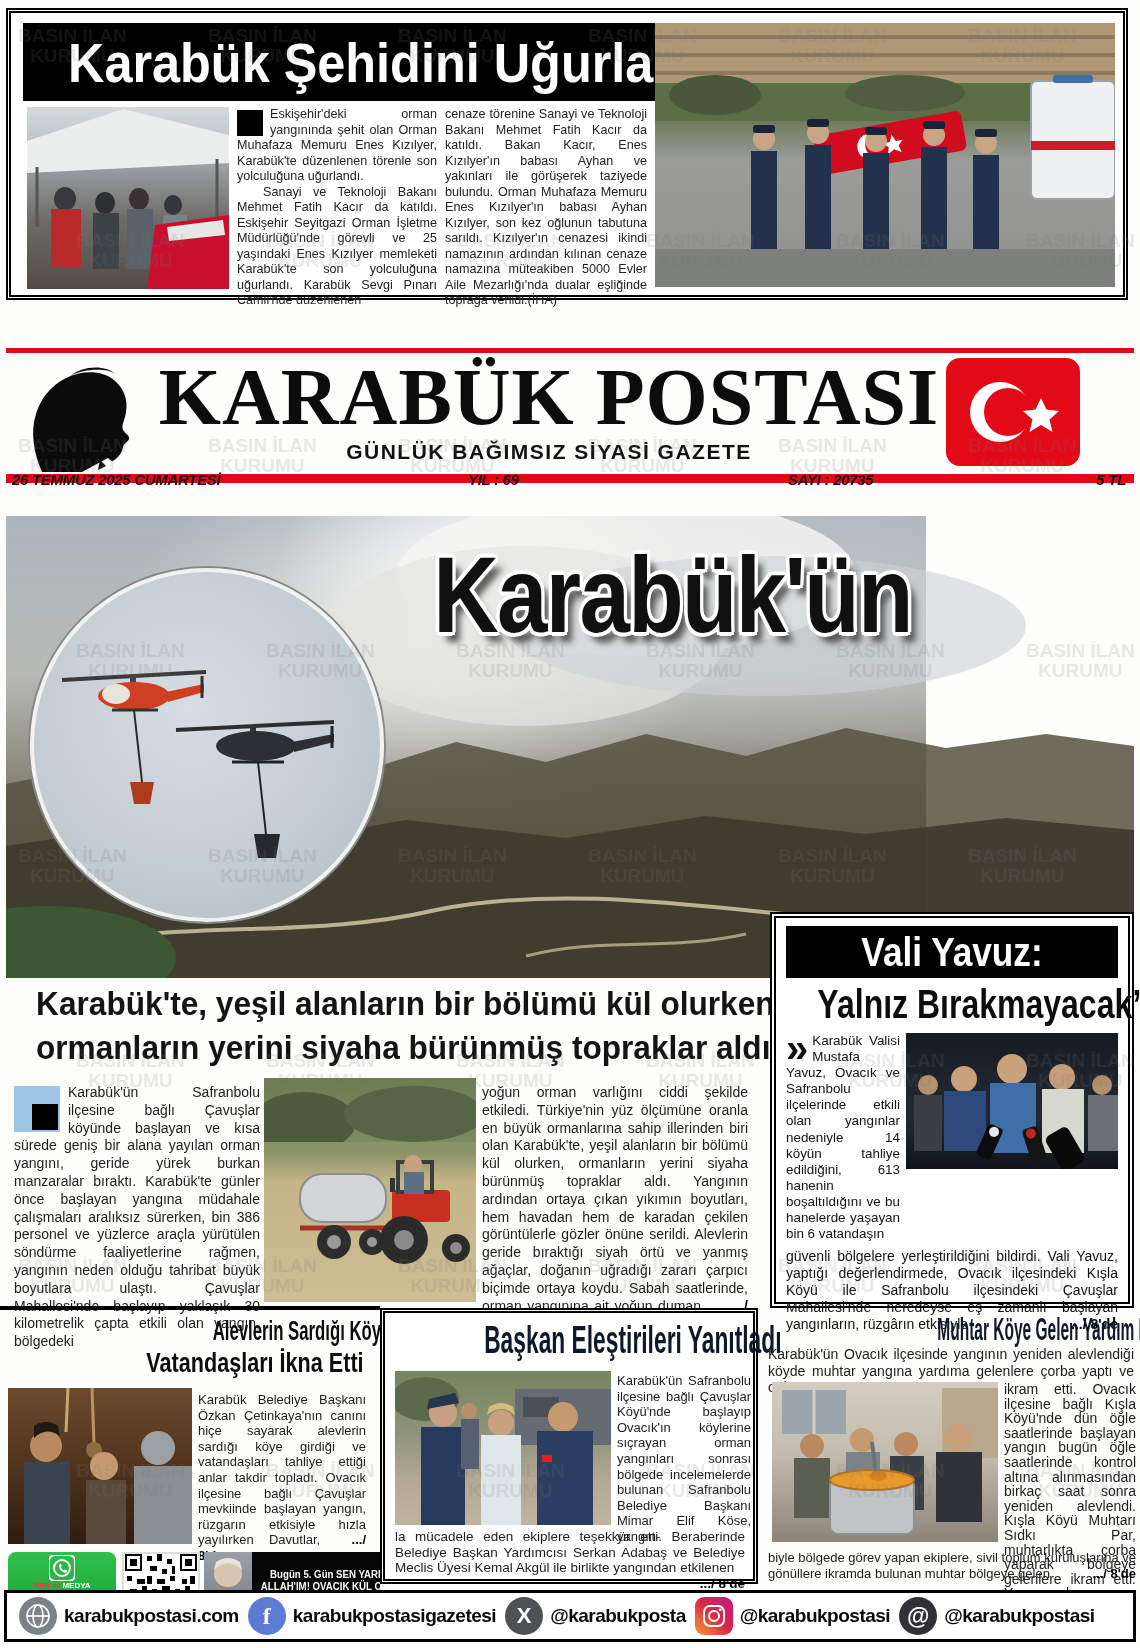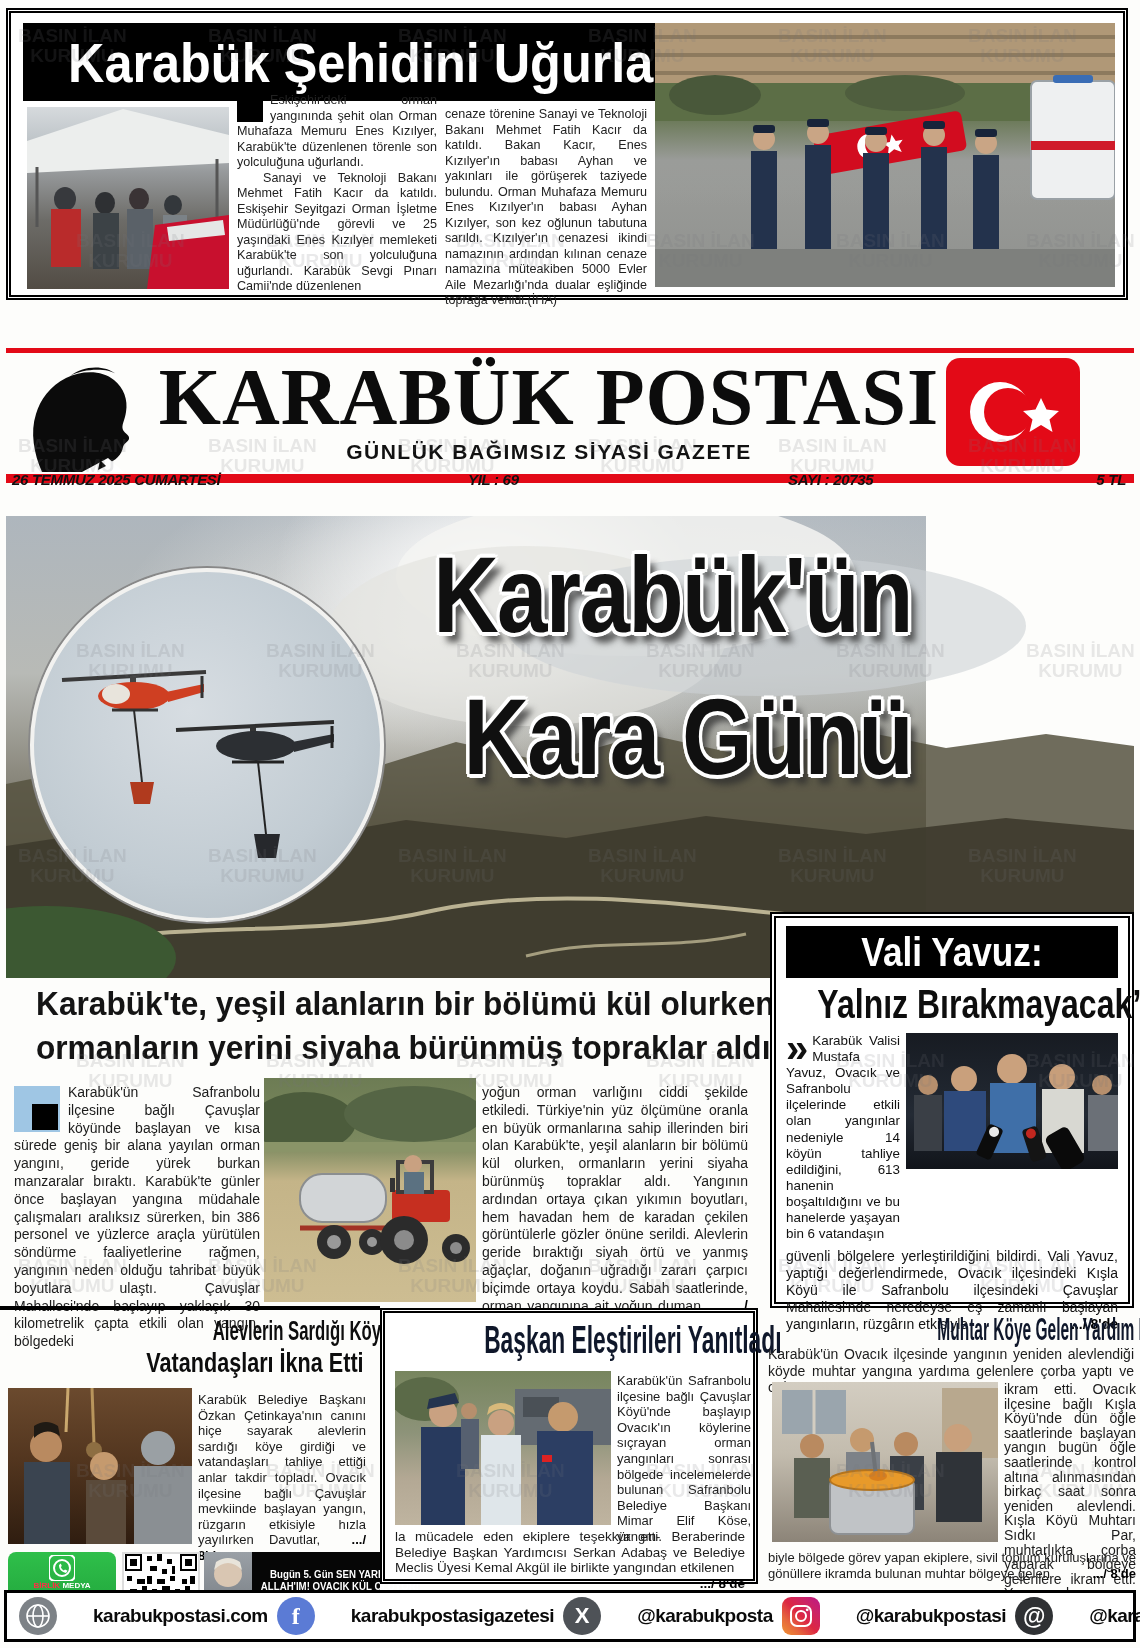--- a/index.html
+++ b/index.html
@@ -69,21 +69,21 @@
   .qr{left:122px;top:1552px;width:78px;height:76px;background:#fff;border:2px solid #ddd;box-sizing:border-box;}
   .col-ad{left:204px;top:1552px;width:176px;height:76px;background:#060606;display:flex;align-items:stretch;}
   .col-ad-txt{flex:1;color:#fff;display:flex;flex-direction:column;justify-content:center;align-items:center;padding:2px;}
   .col-ad-txt .l{font-weight:bold;font-size:10.5px;white-space:nowrap;transform:scaleX(.92);}
   .col-ad-name{margin-top:5px;font-size:10px;letter-spacing:.5px;color:#eee;}
   .col-ad-name b{font-size:13px;margin-left:5px;}
   
   .footer{left:4px;top:1590px;width:1132px;height:52px;border:3px solid #000;box-sizing:border-box;background:#fff;
       display:flex;align-items:center;gap:9px;padding:0 12px;}
   .f-item{display:flex;align-items:center;gap:7px;}
-  .f-label{font-weight:bold;font-size:19px;letter-spacing:-0.5px;color:#0a0a0a;margin-left:29px;}
+  .f-label{font-weight:bold;font-size:19px;letter-spacing:-0.5px;color:#0a0a0a;}
   .f-ic{width:38px;height:38px;border-radius:50%;display:flex;align-items:center;justify-content:center;
         color:#fff;font-weight:bold;font-size:24px;flex:0 0 auto;}
   .ig{border-radius:9px;background:linear-gradient(45deg,#f09433 0%,#e6683c 25%,#dc2743 50%,#cc2366 75%,#bc1888 100%);}
   
   #wm{position:absolute;left:0;top:0;width:1140px;height:1648px;pointer-events:none;z-index:60;}
   .wm{position:absolute;font-weight:bold;font-size:19px;line-height:20px;color:rgba(120,120,125,.16);
       white-space:pre;text-align:center;}
   .divline{background:#000;}
 </style>
 </head>
@@ -107,21 +107,21 @@
         <rect x="66" y="106" width="26" height="56" fill="#3c4246"></rect>
         <ellipse cx="112" cy="92" rx="10" ry="11" fill="#3a3335"></ellipse>
         <rect x="100" y="102" width="26" height="60" fill="#5a6168"></rect>
         <ellipse cx="146" cy="98" rx="9" ry="10" fill="#33373b"></ellipse>
         <rect x="136" y="108" width="24" height="54" fill="#7b8287"></rect>
         <polygon points="128,118 202,108 202,182 120,182" fill="#c8102e"></polygon>
         <polygon points="140,120 196,113 198,128 142,134" fill="#e5e7e6"></polygon>
       </svg>
     </div>
 
-    <div class="abs news-text" style="left:226px;top:80px;width:200px;height:190px;">
+    <div class="abs news-text" style="left:226px;top:94px;width:200px;height:190px;">
       <span class="sq-black"></span>
       <span>Eskişehir'deki orman yangınında şehit olan Orman Muhafaza Memuru Enes Kızılyer, Karabük'te düzenlenen törenle son yolculuğuna uğurlandı.</span><br>
       <span style="display:inline-block;text-indent:26px;">Sanayi ve Teknoloji Bakanı Mehmet Fatih Kacır da katıldı. Eskişehir Seyitgazi Orman İşletme Müdürlüğü'nde görevli ve 25 yaşındaki Enes Kızılyer memleketi Karabük'te son yolculuğuna uğurlandı. Karabük Sevgi Pınarı Camii'nde düzenlenen</span>
     </div>
 
     <div class="abs news-text" style="left:434px;top:94px;width:202px;height:190px;">
       <span>cenaze törenine Sanayi ve Teknoloji Bakanı Mehmet Fatih Kacır da katıldı. Bakan Kacır, Enes Kızılyer'ın babası Ayhan ve yakınları ile görüşerek taziyede bulundu. Orman Muhafaza Memuru Enes Kızılyer'ın babası Ayhan Kızılyer, son kez oğlunun tabutuna sarıldı. Kızılyer'ın cenazesi ikindi namazının ardından kılınan cenaze namazına müteakiben 5000 Evler Aile Mezarlığı'nda dualar eşliğinde toprağa verildi.(İHA)</span>
     </div>
 
     <div class="photo" style="left:644px;top:10px;width:460px;height:264px;background:linear-gradient(180deg,#b7a289 0%,#9b8a71 20%,#64744e 34%,#9a9c99 52%,#83858300 70%),linear-gradient(180deg,#a9a9a6 0%,#8f918e 100%);">
@@ -232,23 +232,20 @@
           <line x1="298" y1="154" x2="298" y2="176" stroke="#222" stroke-width="3"></line>
           <line x1="198" y1="190" x2="250" y2="190" stroke="#222" stroke-width="3"></line>
           <line x1="224" y1="190" x2="232" y2="262" stroke="#222" stroke-width="2"></line>
           <path d="M220,262 h26 l-4,24 h-18 Z" fill="#26282c"></path>
         </g>
       </svg>
     </div>
 
     <div class="main-head" style="top:16px;">
       <span>Karabük'ün</span>
-    </div>
-    <div class="main-head" style="top:158px;">
-      <span>Kara Günü</span>
     </div>
   </div>
 
   <div class="abs subhead" style="top:984px;">
     <span>Karabük'te, yeşil alanların bir bölümü kül olurken,</span>
   </div>
   <div class="abs subhead" style="top:1028px;">
     <span>ormanların yerini siyaha bürünmüş topraklar aldı.</span>
   </div>
 

